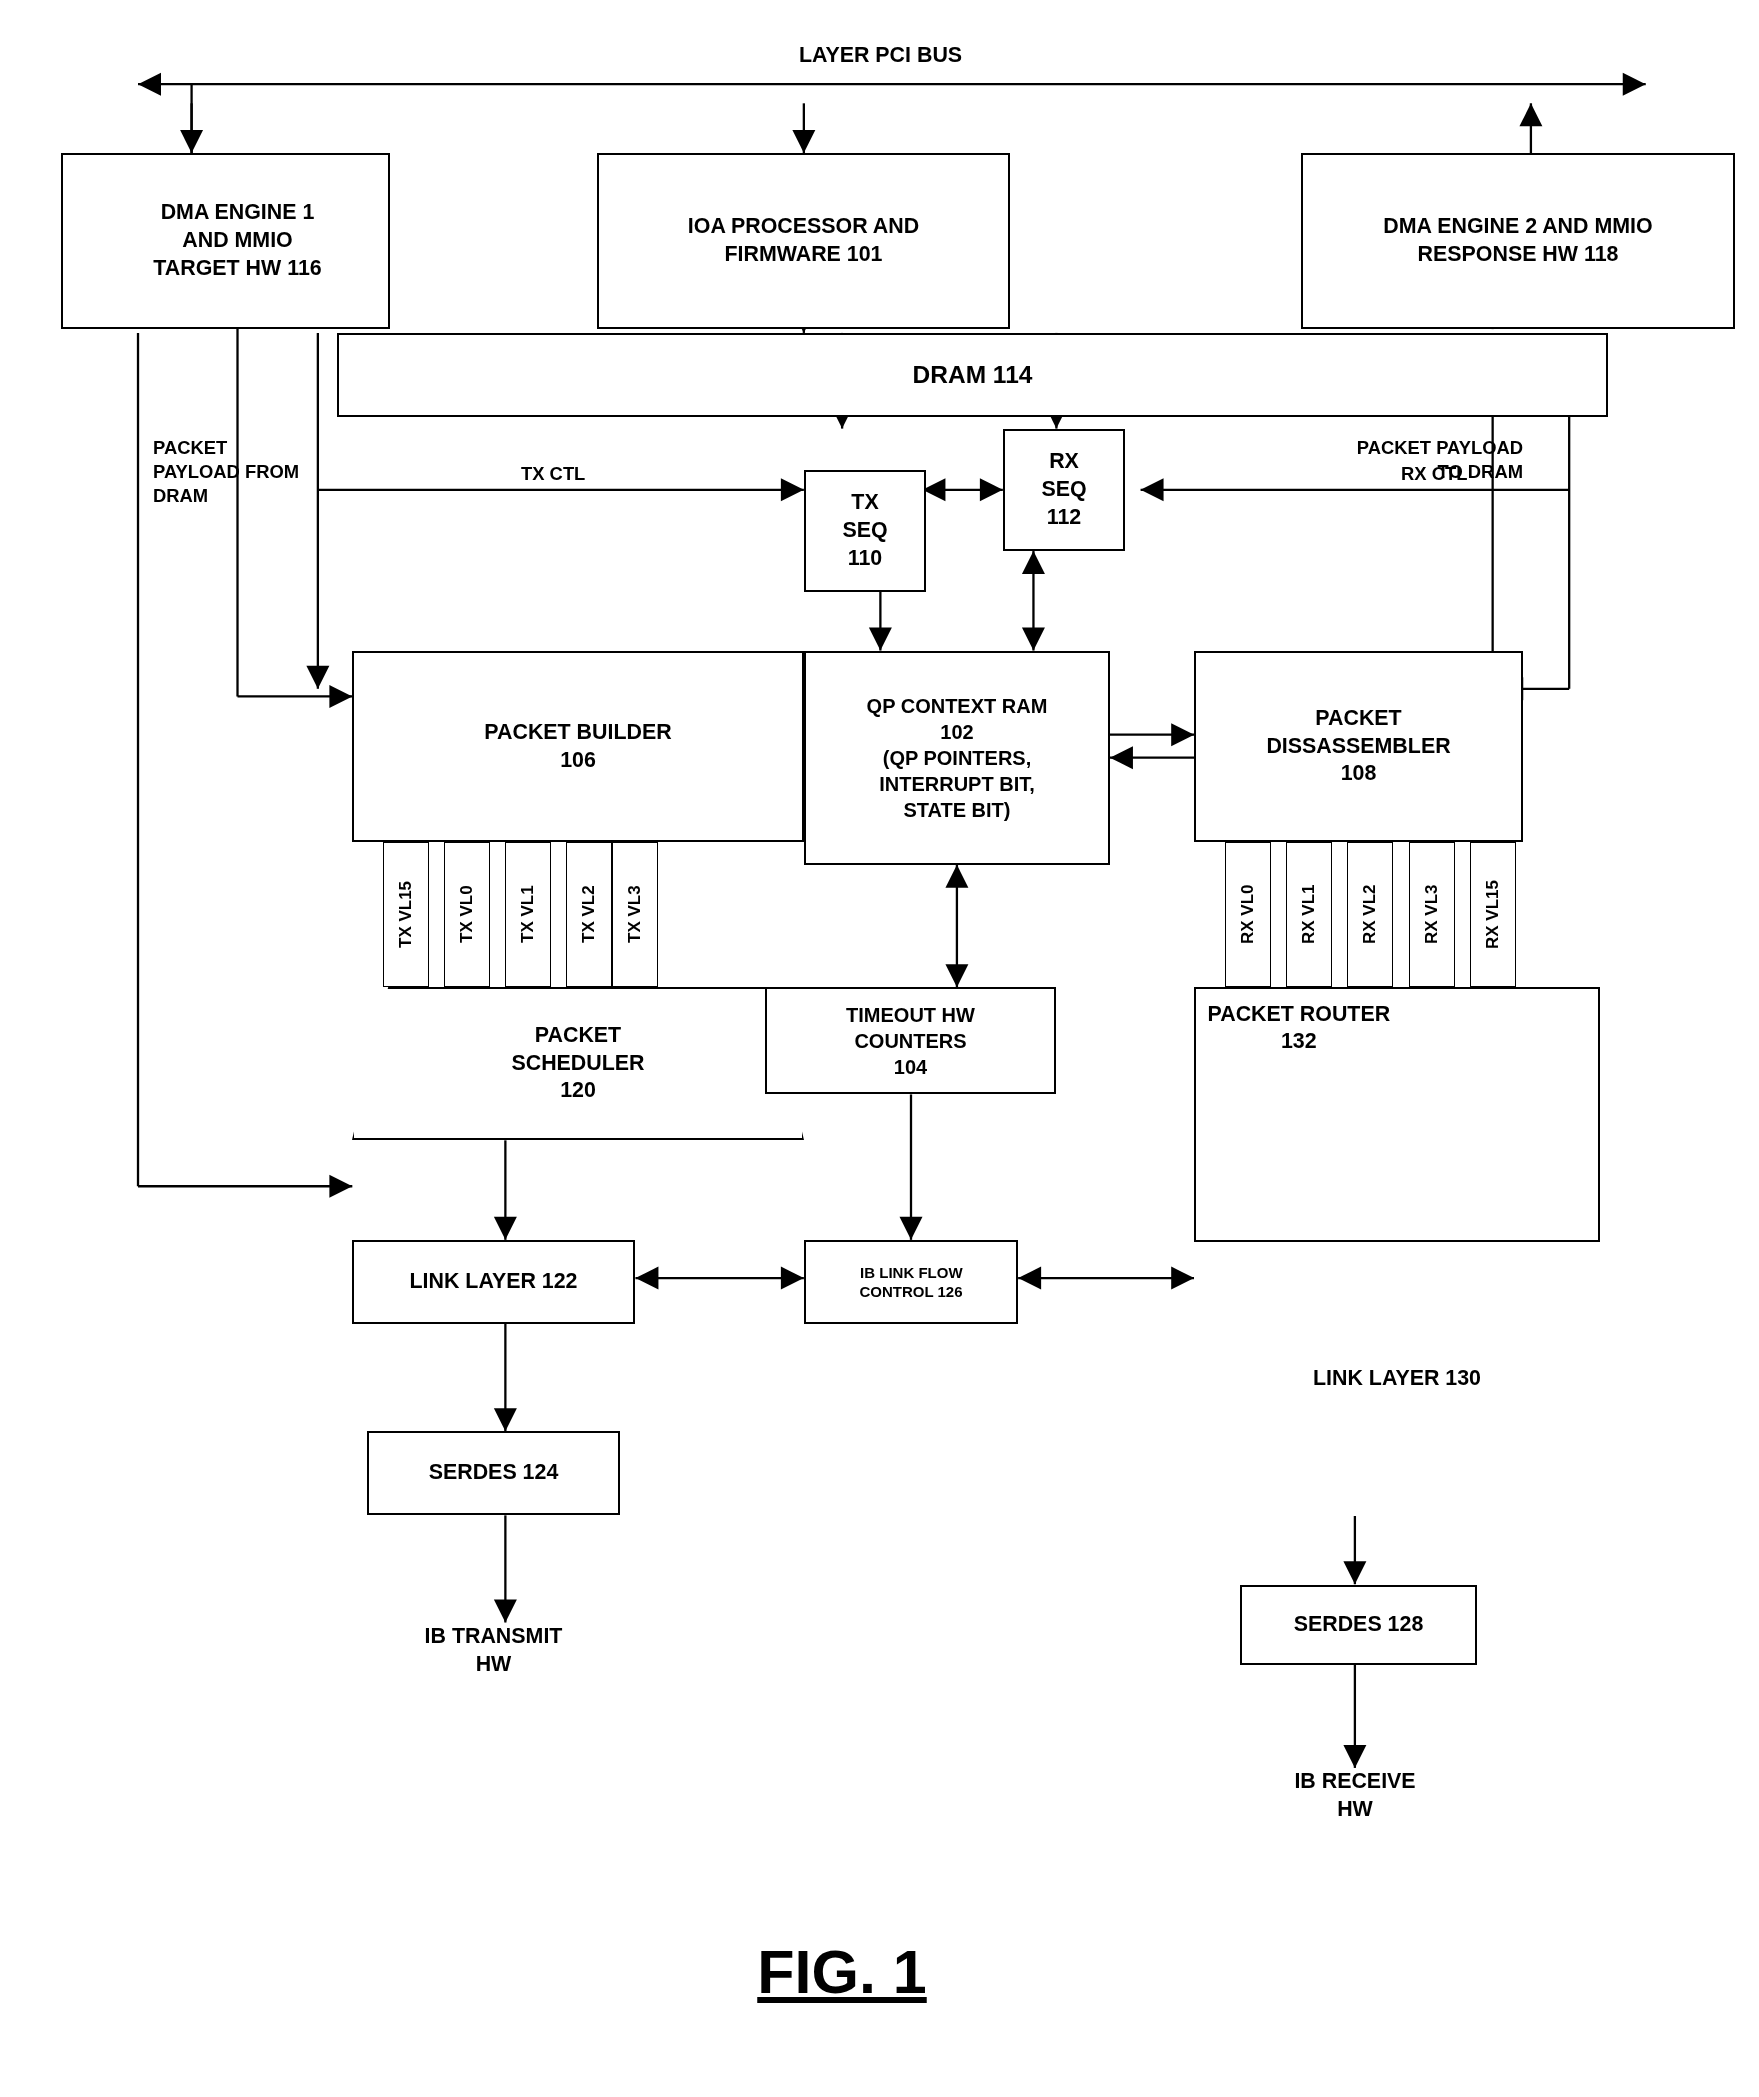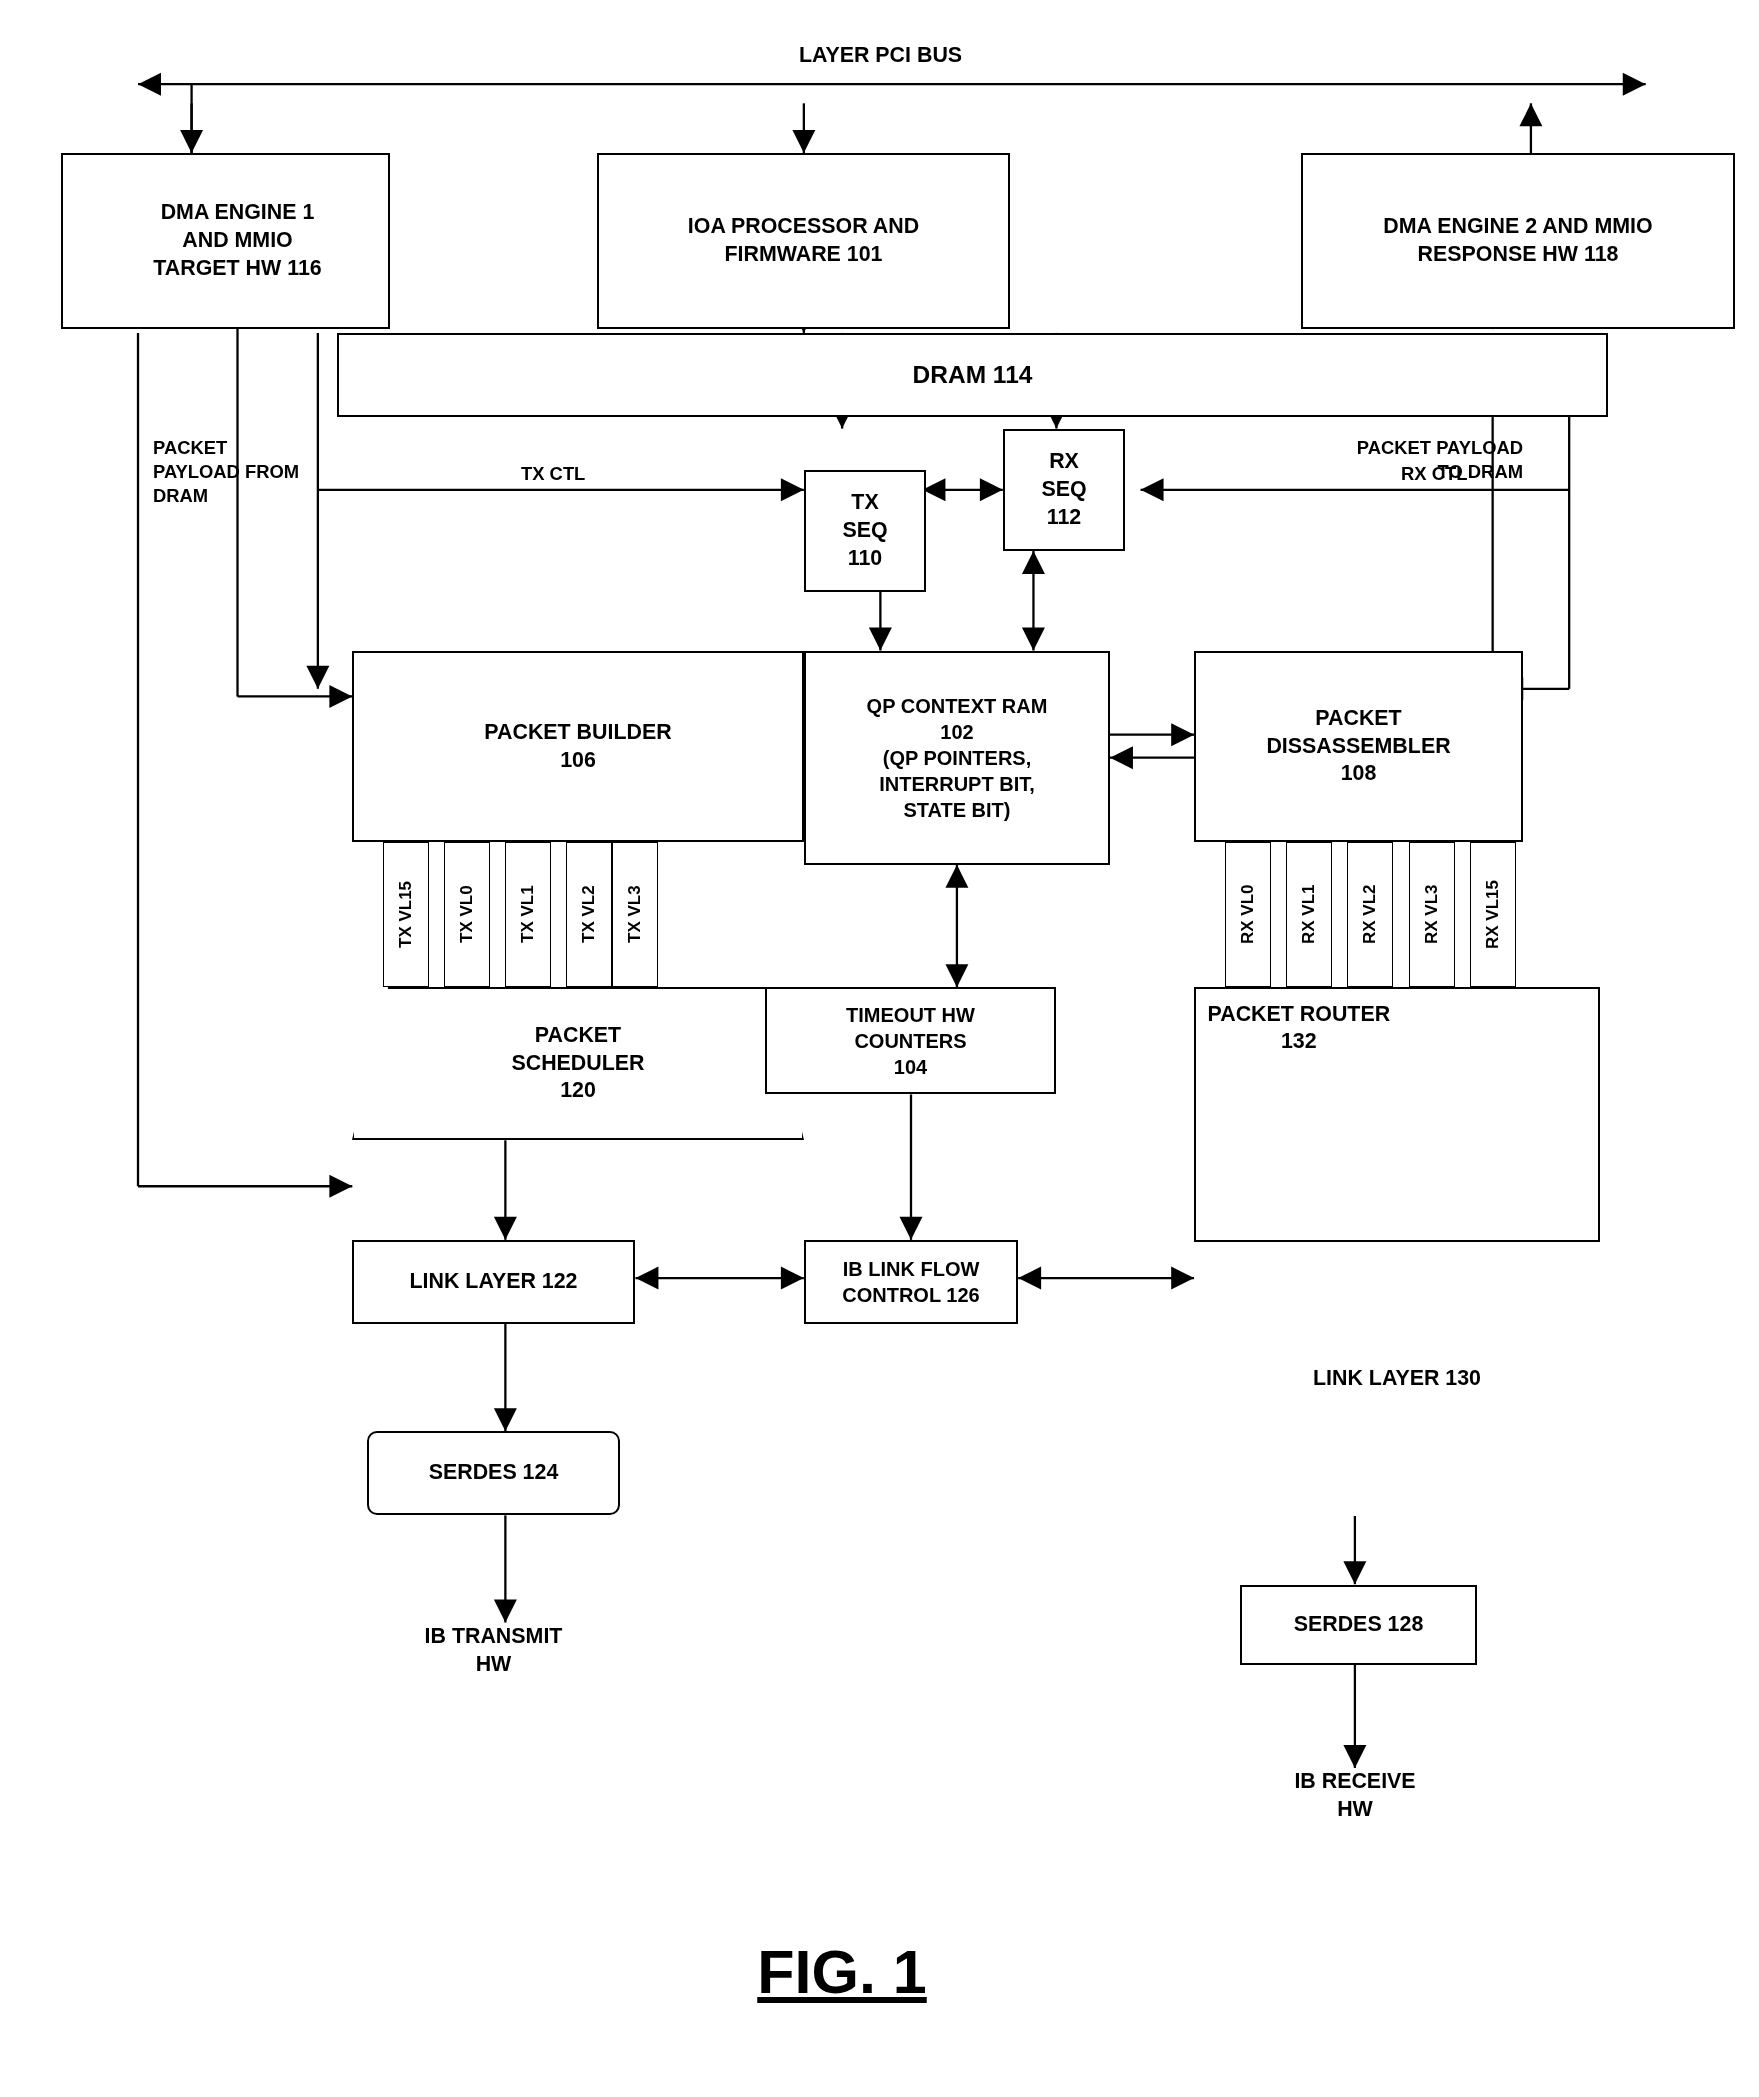--- a/index.html
+++ b/index.html
@@ -266,30 +266,30 @@
 
   <div class="vl-box" style="left:612px; top:842px; width:46px; height:145px; font-size:17px;">TX VL3</div>
 
   <div class="box" style="left:352px; top:987px; width:452px; height:153px; white-space:pre-line;
               clip-path: polygon(8% 0%, 92% 0%, 100% 100%, 0% 100%);">PACKET
 SCHEDULER
 120</div>
 
   <div class="box" style="left:352px; top:1240px; width:283px; height:84px;">LINK LAYER 122</div>
 
-  <div class="box" style="left:367px; top:1431px; width:253px; height:84px;border-radius:10px;">SERDES 124</div>
+  <div class="box" style="left:367px; top:1431px; width:253px; height:84px;">SERDES 124</div>
 
   <div class="label" style="left:367px; top:1623px; width:253px; white-space:pre-line;">IB TRANSMIT
 HW</div>
 
   <div class="box" style="left:765px; top:987px; width:291px; height:107px; white-space:pre-line; font-size:20px;">TIMEOUT HW
 COUNTERS
 104</div>
 
-  <div class="box" style="left:804px; top:1240px; width:214px; height:84px; white-space:pre-line; font-size:20px;">IB LINK FLOW
+  <div class="box" style="left:804px; top:1240px; width:214px; height:84px; white-space:pre-line; font-size:15px;text-align:right;">IB LINK FLOW
 CONTROL 126</div>
 
   <div class="box" style="left:1194px; top:651px; width:329px; height:191px; white-space:pre-line;">PACKET
 DISSASSEMBLER
 108</div>
 
   <div class="vl-box" style="left:1225px; top:842px; width:46px; height:145px; font-size:17px;">RX VL0</div>
 
   <div class="vl-box" style="left:1286px; top:842px; width:46px; height:145px; font-size:17px;">RX VL1</div>
 

